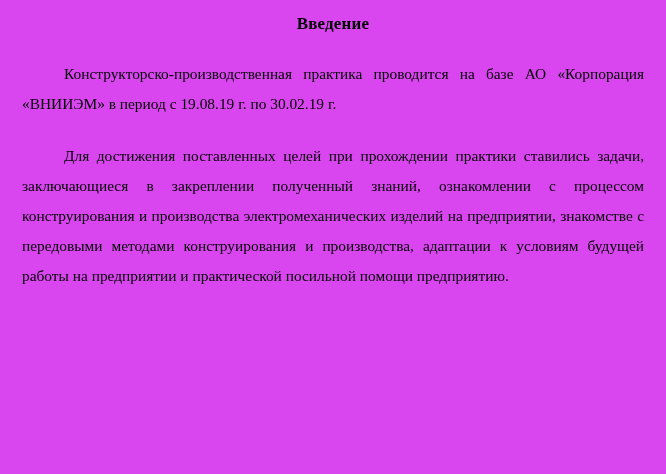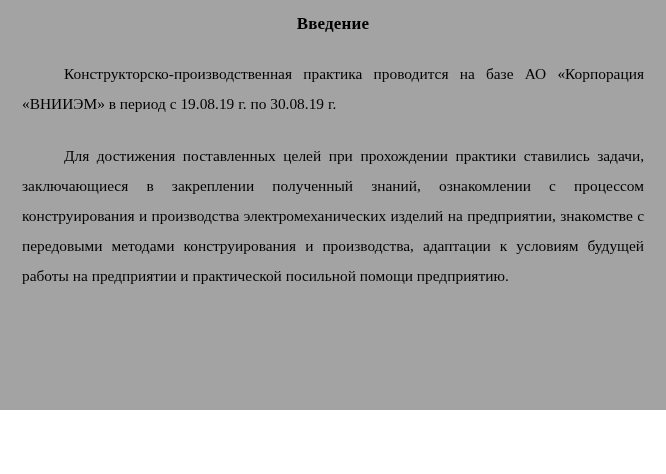--- a/index.html
+++ b/index.html
@@ -9,24 +9,24 @@
   body {
     width: 666px;
     height: 474px;
     background: #ffffff;
     font-family: "Liberation Serif", serif;
     color: #000000;
     overflow: hidden;
   }
   .page {
     width: 666px;
-    height: 410px;
+    height: 474px;
     box-sizing: border-box;
     padding: 8px 22px 0 22px;
-    background: #a3a3a3;
+    background: #d946ef;
   }
   .doc-title {
     text-align: center;
     font-size: 17px;
     font-weight: bold;
     margin: 6px 0 0 0;
     letter-spacing: 0.2px;
   }
   .para {
     font-size: 15.4px;
@@ -44,18 +44,18 @@
     margin-top: 22px;
   }
 </style>
 </head>
 <body>
 
 <div class="page">
 
   <h1 class="doc-title">Введение</h1>
 
-  <p class="para first-para">Конструкторско-производственная практика проводится на базе АО «Корпорация «ВНИИЭМ» в период с 19.08.19 г. по 30.08.19 г.</p>
+  <p class="para first-para">Конструкторско-производственная практика проводится на базе АО «Корпорация «ВНИИЭМ» в период с 19.08.19 г. по 30.02.19 г.</p>
 
 
   <p class="para gap">Для достижения поставленных целей при прохождении практики ставились задачи, заключающиеся в закреплении полученный знаний, ознакомлении с процессом конструирования и производства электромеханических изделий на предприятии, знакомстве с передовыми методами конструирования и производства, адаптации к условиям будущей работы на предприятии и практической посильной помощи предприятию.</p>
 
 </div>
 
 </body></html>

